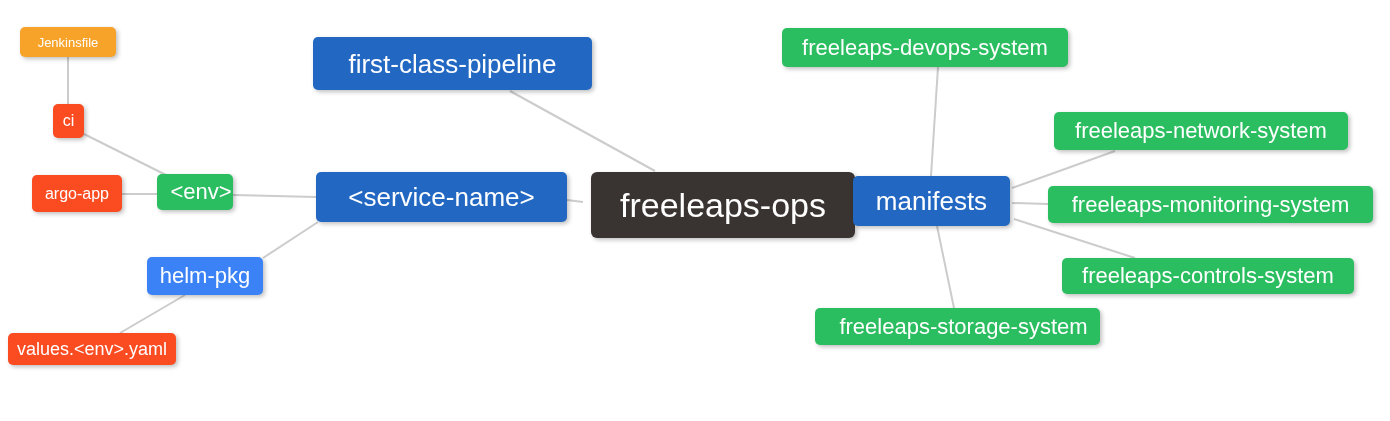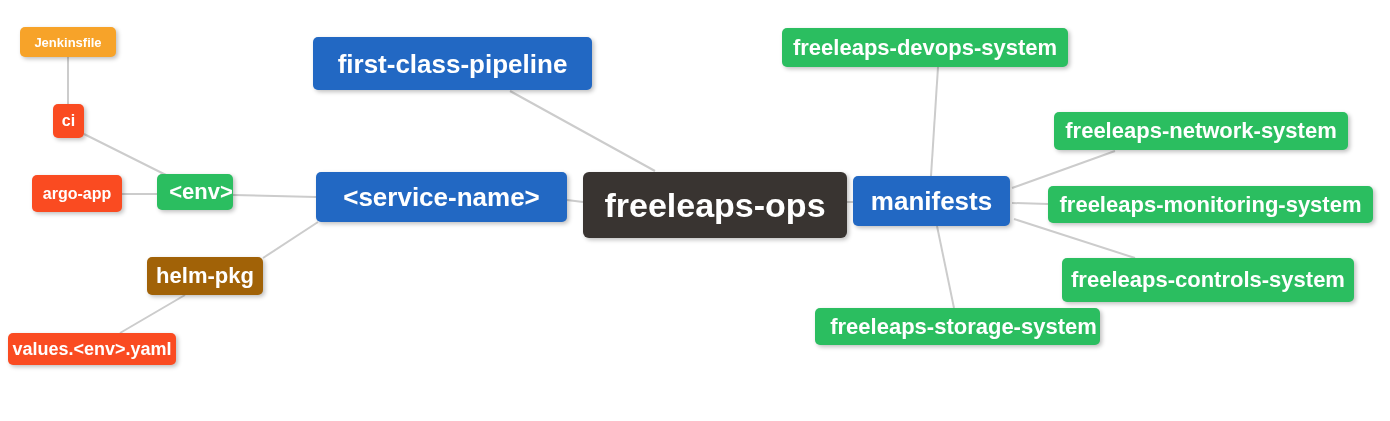--- a/index.html
+++ b/index.html
@@ -21,37 +21,36 @@
     position: absolute;
     display: flex;
     align-items: center;
     justify-content: center;
     color: #ffffff;
     border-radius: 5px;
     box-shadow: 2px 2px 4px rgba(0,0,0,0.25);
     white-space: nowrap;
     cursor: default;
     line-height: 1;
-    font-weight: bold;
   }
   
   #n-jenkinsfile { left: 20px;  top: 27px;  width: 96px;  height: 30px; font-size: 13px; }
   #n-ci          { left: 53px;  top: 104px; width: 31px;  height: 34px; font-size: 16px; }
   #n-argo-app    { left: 32px;  top: 175px; width: 90px;  height: 37px; font-size: 16px; }
   #n-env         { left: 157px; top: 174px; width: 76px;  height: 36px; font-size: 22px; }
   #n-helm-pkg    { left: 147px; top: 257px; width: 116px; height: 38px; font-size: 22px; }
   #n-values      { left: 8px;   top: 333px; width: 168px; height: 32px; font-size: 18px; }
   #n-fcp         { left: 313px; top: 37px;  width: 279px; height: 53px; font-size: 26px; }
   #n-service     { left: 316px; top: 172px; width: 251px; height: 50px; font-size: 26px; }
   #n-root        { left: 583px; top: 172px; width: 264px; height: 66px; font-size: 34px; border-radius: 6px; }
   #n-manifests   { left: 853px; top: 176px; width: 157px; height: 50px; font-size: 26px; }
   #n-devops      { left: 782px; top: 28px;  width: 286px; height: 39px; font-size: 22px; }
   #n-network     { left: 1054px;top: 112px; width: 294px; height: 38px; font-size: 22px; }
   #n-monitoring  { left: 1048px;top: 186px; width: 325px; height: 37px; font-size: 22px; }
-  #n-controls    { left: 1062px;top: 258px; width: 292px; height: 44px; font-size: 22px; }
+  #n-controls    { left: 1062px;top: 258px; width: 292px; height: 36px; font-size: 22px; }
   #n-storage     { left: 815px; top: 308px; width: 285px; height: 37px; font-size: 22px; }
 </style>
 </head>
 <body>
 
 <div class="canvas" style="background-color: rgb(255, 255, 255);">
 
   <svg class="edge-layer" width="1390" height="421" viewBox="0 0 1390 421">
     <line class="edge" x1="68" y1="57" x2="68" y2="104" stroke="#CCCCCC"></line>
     <line class="edge" x1="84" y1="134" x2="168" y2="176" stroke="#CCCCCC"></line>
@@ -66,25 +65,25 @@
     <line class="edge" x1="1012" y1="188" x2="1115" y2="151" stroke="#CCCCCC"></line>
     <line class="edge" x1="1012" y1="203" x2="1048" y2="204" stroke="#CCCCCC"></line>
     <line class="edge" x1="1014" y1="219" x2="1135" y2="258" stroke="#CCCCCC"></line>
     <line class="edge" x1="937" y1="226" x2="954" y2="308" stroke="#CCCCCC"></line>
   </svg>
 
   <div class="node" id="n-jenkinsfile" style="background-color: rgb(247, 163, 41);">Jenkinsfile</div>
   <div class="node" id="n-ci" style="background-color: rgb(250, 75, 33);">ci</div>
   <div class="node" id="n-argo-app" style="background-color: rgb(250, 75, 33);">argo-app</div>
   <div class="node" id="n-env" style="background-color: rgb(43, 190, 96); padding-left: 12px;">&lt;env&gt;</div>
-  <div class="node" id="n-helm-pkg" style="background-color: #a16207;">helm-pkg</div>
+  <div class="node" id="n-helm-pkg" style="background-color: #3b82f6;">helm-pkg</div>
   <div class="node" id="n-values" style="background-color: rgb(250, 75, 33);">values.&lt;env&gt;.yaml</div>
   <div class="node" id="n-fcp" style="background-color: rgb(34, 104, 195);">first-class-pipeline</div>
   <div class="node" id="n-service" style="background-color: rgb(34, 104, 195);">&lt;service-name&gt;</div>
-  <div class="node" id="n-root" style="background-color: rgb(57, 52, 49);">freeleaps-ops</div>
+  <div class="node" id="n-root" style="background-color: rgb(57, 52, 49); margin-left: 8px;">freeleaps-ops</div>
   <div class="node" id="n-manifests" style="background-color: rgb(34, 104, 195);">manifests</div>
   <div class="node" id="n-devops" style="background-color: rgb(43, 190, 96);">freeleaps-devops-system</div>
   <div class="node" id="n-network" style="background-color: rgb(43, 190, 96); text-align: right;">freeleaps-network-system</div>
   <div class="node" id="n-monitoring" style="background-color: rgb(43, 190, 96);">freeleaps-monitoring-system</div>
   <div class="node" id="n-controls" style="background-color: rgb(43, 190, 96);">freeleaps-controls-system</div>
   <div class="node" id="n-storage" style="background-color: rgb(43, 190, 96); padding-left: 12px;">freeleaps-storage-system</div>
 
 </div>
 
 </body></html>

